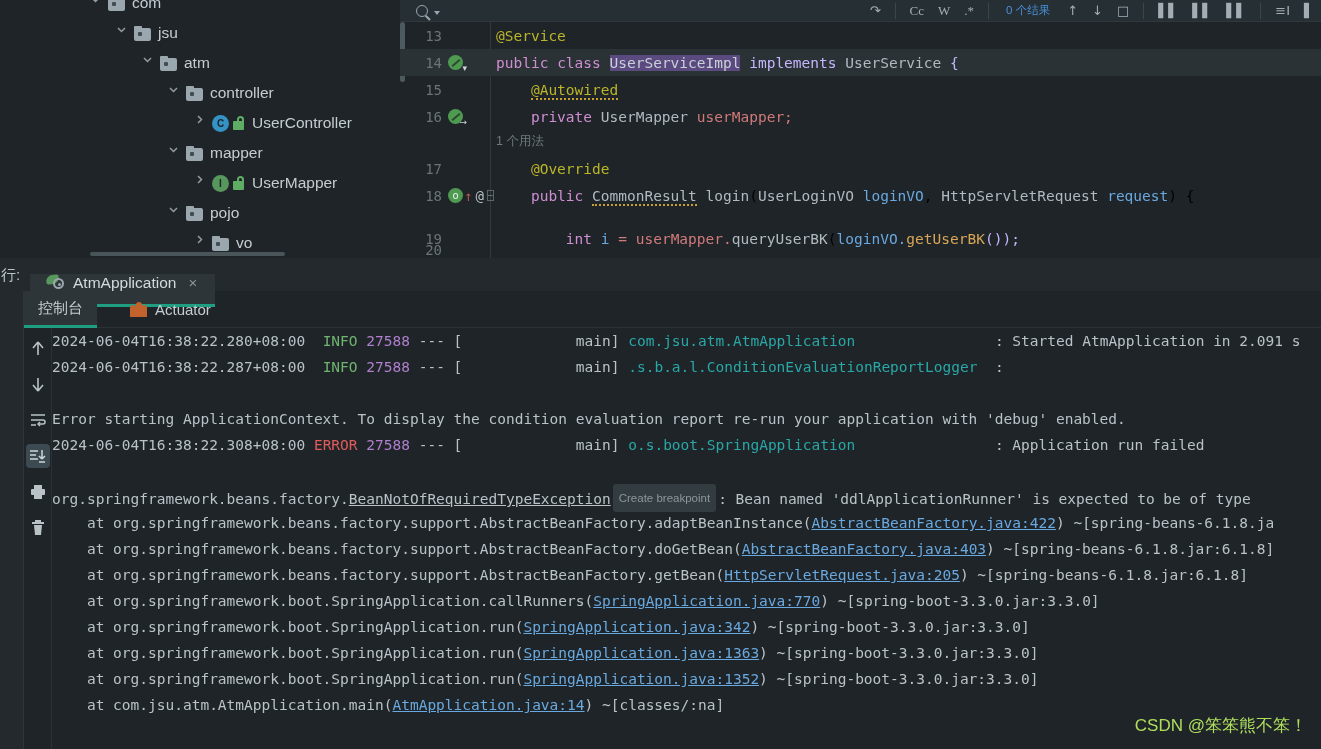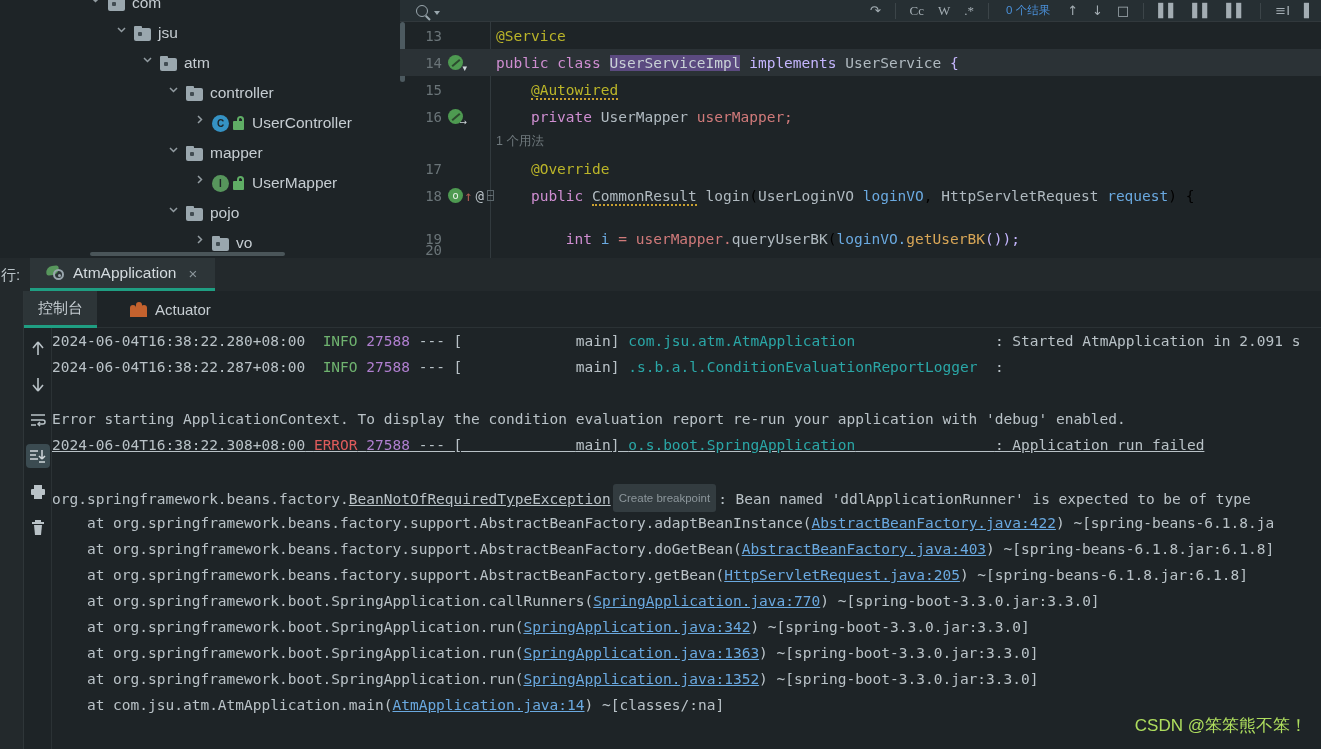--- a/index.html
+++ b/index.html
@@ -149,22 +149,22 @@
 
   
   .run-panel { position:absolute; left:0; top:258px; width:1321px; height:491px; background:#1e2427; }
 
   .runhdr { position:absolute; left:0; top:0; width:1321px; height:33px; background:#23292c; }
   .runhdr-label {
     position:absolute; left:0; top:0; height:33px; line-height:33px;
     color:#b9c2c7; font-size:15px; padding-left:1px; width:30px; overflow:hidden;
   }
   .runtab {
-    position:absolute; left:30px; top:0; width:185px; height:33px;
-    background:#2d3538; display:flex; align-items:center; padding-left:16px; gap:8px;
+    position:absolute; left:30px; top:16px; width:185px; height:33px;
+    background:#2d3538; display:flex; align-items:flex-start; padding-left:16px; gap:8px;
     border-bottom:3px solid #1f9e82;
   }
   .runtab .spring-ico { width:19px; height:17px; position:relative; flex:0 0 19px; }
   .runtab .spring-ico .leaf {
     position:absolute; left:0; top:1px; width:13px; height:9px; background:#57965c;
     border-radius:8px 3px 8px 3px; transform:rotate(-8deg);
   }
   .runtab .spring-ico .ring {
     position:absolute; left:7px; top:4px; width:11px; height:11px;
     border:2px solid #9aa7ae; border-radius:50%;
@@ -548,21 +548,21 @@
           </svg>
       </div>
     </div>
 
     <div class="console">
       <div id="console-lines">
           <div class="log-line" style="top: 0px;"><span class="lg-ts">2024-06-04T16:38:22.280+08:00</span>  <span class="lg-info">INFO</span> <span class="lg-pid">27588</span> --- [             <span>main</span>] <span class="lg-cls">com.jsu.atm.AtmApplication</span>                <span>: Started AtmApplication in 2.091 s</span></div>
           <div class="log-line" style="top: 26px;"><span class="lg-ts">2024-06-04T16:38:22.287+08:00</span>  <span class="lg-info">INFO</span> <span class="lg-pid">27588</span> --- [             <span>main</span>] <span class="lg-cls">.s.b.a.l.ConditionEvaluationReportLogger</span>  <span>:</span></div>
           <div class="log-line" style="top: 52px;">&nbsp;</div>
           <div class="log-line" style="top: 78px;"><span>Error starting ApplicationContext. To display the condition evaluation report re-run your application with 'debug' enabled.</span></div>
-          <div class="log-line" style="top: 104px; text-decoration: underline;"><span class="lg-ts">2024-06-04T16:38:22.308+08:00</span> <span class="lg-err">ERROR</span> <span class="lg-pid">27588</span> --- [             <span>main</span>] <span class="lg-cls">o.s.boot.SpringApplication</span>                <span>: Application run failed</span></div>
+          <div class="log-line" style="top: 104px;"><span class="lg-ts">2024-06-04T16:38:22.308+08:00</span> <span class="lg-err">ERROR</span> <span class="lg-pid">27588</span> --- [             <span>main</span>] <span class="lg-cls">o.s.boot.SpringApplication</span>                <span>: Application run failed</span></div>
           <div class="log-line" style="top: 130px;">&nbsp;</div>
           <div class="log-line" style="top: 156px;"><span>org.springframework.beans.factory.</span><span class="lg-exc">BeanNotOfRequiredTypeException</span><span class="bp-badge">Create breakpoint</span><span>: Bean named 'ddlApplicationRunner' is expected to be of type</span></div>
           <div class="log-line" style="top: 182px;"><span>    at org.springframework.beans.factory.support.AbstractBeanFactory.adaptBeanInstance(</span><span class="lg-lnk">AbstractBeanFactory.java:422</span><span>) ~[spring-beans-6.1.8.ja</span></div>
           <div class="log-line" style="top: 208px;"><span>    at org.springframework.beans.factory.support.AbstractBeanFactory.doGetBean(</span><span class="lg-lnk">AbstractBeanFactory.java:403</span><span>) ~[spring-beans-6.1.8.jar:6.1.8]</span></div>
           <div class="log-line" style="top: 234px;"><span>    at org.springframework.beans.factory.support.AbstractBeanFactory.getBean(</span><span class="lg-lnk">HttpServletRequest.java:205</span><span>) ~[spring-beans-6.1.8.jar:6.1.8]</span></div>
           <div class="log-line" style="top: 260px;"><span>    at org.springframework.boot.SpringApplication.callRunners(</span><span class="lg-lnk">SpringApplication.java:770</span><span>) ~[spring-boot-3.3.0.jar:3.3.0]</span></div>
           <div class="log-line" style="top: 286px;"><span>    at org.springframework.boot.SpringApplication.run(</span><span class="lg-lnk">SpringApplication.java:342</span><span>) ~[spring-boot-3.3.0.jar:3.3.0]</span></div>
           <div class="log-line" style="top: 312px;"><span>    at org.springframework.boot.SpringApplication.run(</span><span class="lg-lnk">SpringApplication.java:1363</span><span>) ~[spring-boot-3.3.0.jar:3.3.0]</span></div>
           <div class="log-line" style="top: 338px;"><span>    at org.springframework.boot.SpringApplication.run(</span><span class="lg-lnk">SpringApplication.java:1352</span><span>) ~[spring-boot-3.3.0.jar:3.3.0]</span></div>
           <div class="log-line" style="top: 364px;"><span>    at com.jsu.atm.AtmApplication.main(</span><span class="lg-lnk">AtmApplication.java:14</span><span>) ~[classes/:na]</span></div>

